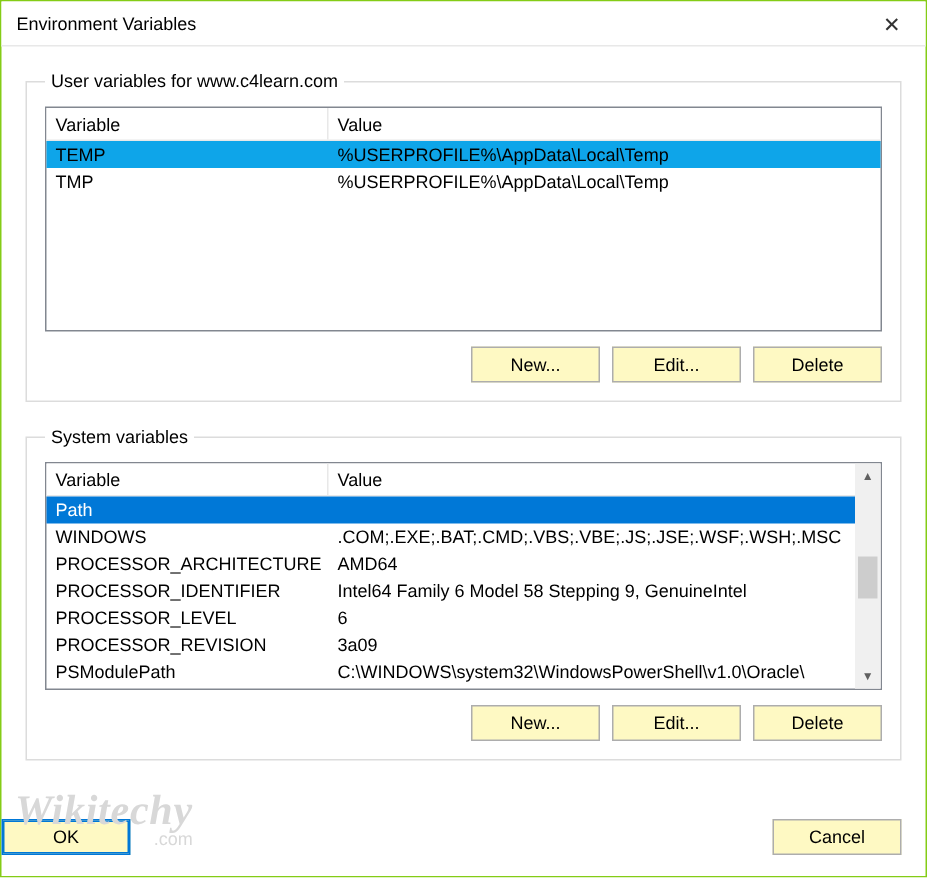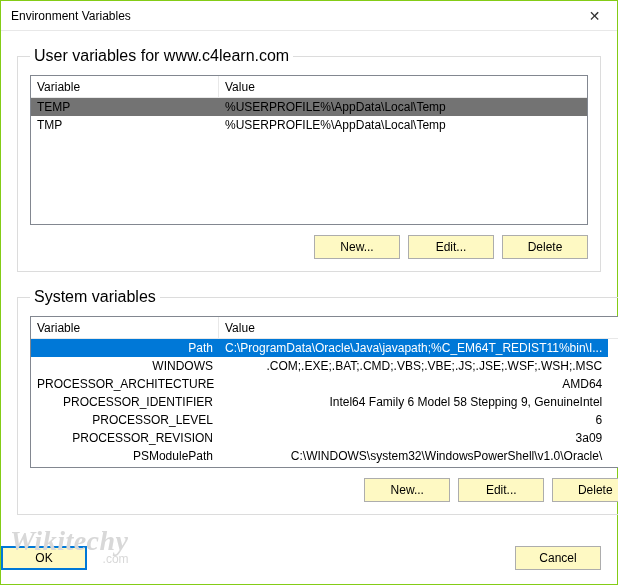--- a/index.html
+++ b/index.html
@@ -49,21 +49,21 @@
     padding: 10px 16px 6px 16px;
     display: flex;
     flex-direction: column;
   }
   fieldset.group {
     border: 1px solid #dcdcdc;
     margin: 6px 0 10px 0;
     padding: 10px 12px 12px 12px;
   }
   fieldset.group legend {
-    font-size: 16px;
+    font-size: 12px;
     padding: 0 4px;
   }
   .listview {
     border: 1px solid #828790;
     background: #fff;
     width: 100%;
     position: relative;
   }
   .lv-scroll {
     position: absolute;
@@ -112,21 +112,21 @@
     display: flex;
     height: 18px;
     align-items: center;
   }
   .lv-row .cell {
     padding: 0 6px;
     white-space: nowrap;
     overflow: hidden;
     font-size: 12px;
   }
-  .lv-row.alt { background: #737373; }
+  .lv-row.alt { background: #0ea5e9; }
   .lv-row.selected {
     background: #0078d7;
     color: #fff;
   }
   .btn-row {
     display: flex;
     justify-content: flex-end;
     gap: 8px;
     margin-top: 10px;
   }
@@ -176,21 +176,21 @@
   }
   
   .col-var-u { width: 188px; }
   .col-val-u { flex: 1; border-right: none !important; }
   .col-var-s { width: 188px; }
   .col-val-s { flex: 1; border-right: none !important; }
   .cell-var-u { width: 188px; }
   .cell-val-u { flex: 1; }
   .cell-var-s { width: 188px; }
   .cell-val-s { flex: 1; }
-  .sys-list .lv-body { margin-right: 29px; text-align: right; }
+  .sys-list .lv-body { margin-right: 15px; }
   .sys-list .lv-header { margin-right: 17px; }
 </style>
 </head>
 <body>
 
 <div class="window">
 
   <div class="titlebar">
     <div class="titlebar-title">Environment Variables</div>
     <div class="titlebar-close">
@@ -231,21 +231,20 @@
       <legend>System variables</legend>
 
       <div class="listview sys-list" style="height:152px">
         <div class="lv-header">
           <div class="col col-var-s">Variable</div>
           <div class="col col-val-s">Value</div>
         </div>
         <div class="lv-body">
           <div class="lv-row selected">
             <div class="cell cell-var-s">Path</div>
-            <div class="cell cell-val-s">C:\ProgramData\Oracle\Java\javapath;%C_EM64T_REDIST11%bin\I...</div>
           </div>
           <div class="lv-row">
             <div class="cell cell-var-s">WINDOWS</div>
             <div class="cell cell-val-s">.COM;.EXE;.BAT;.CMD;.VBS;.VBE;.JS;.JSE;.WSF;.WSH;.MSC</div>
           </div>
           <div class="lv-row">
             <div class="cell cell-var-s">PROCESSOR_ARCHITECTURE</div>
             <div class="cell cell-val-s">AMD64</div>
           </div>
           <div class="lv-row">

